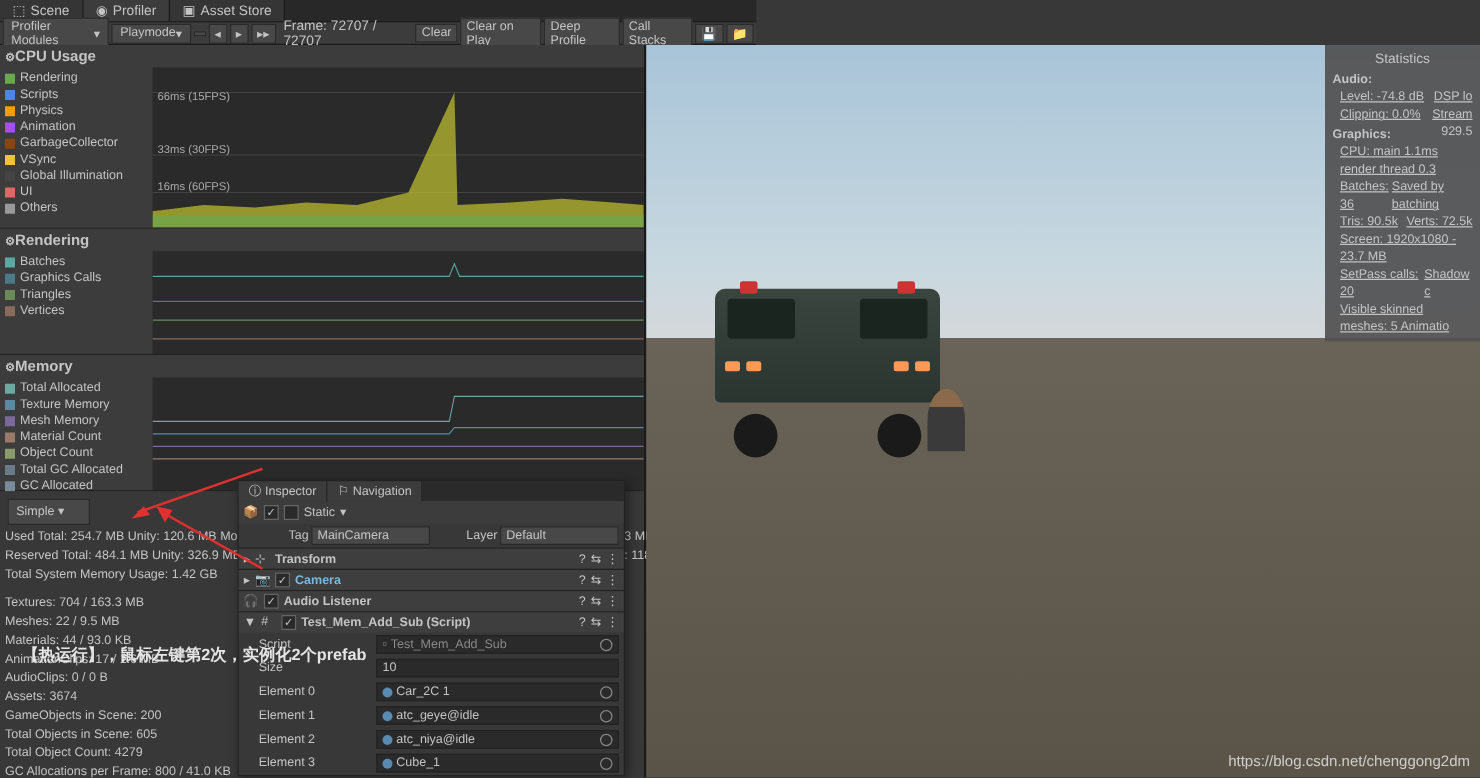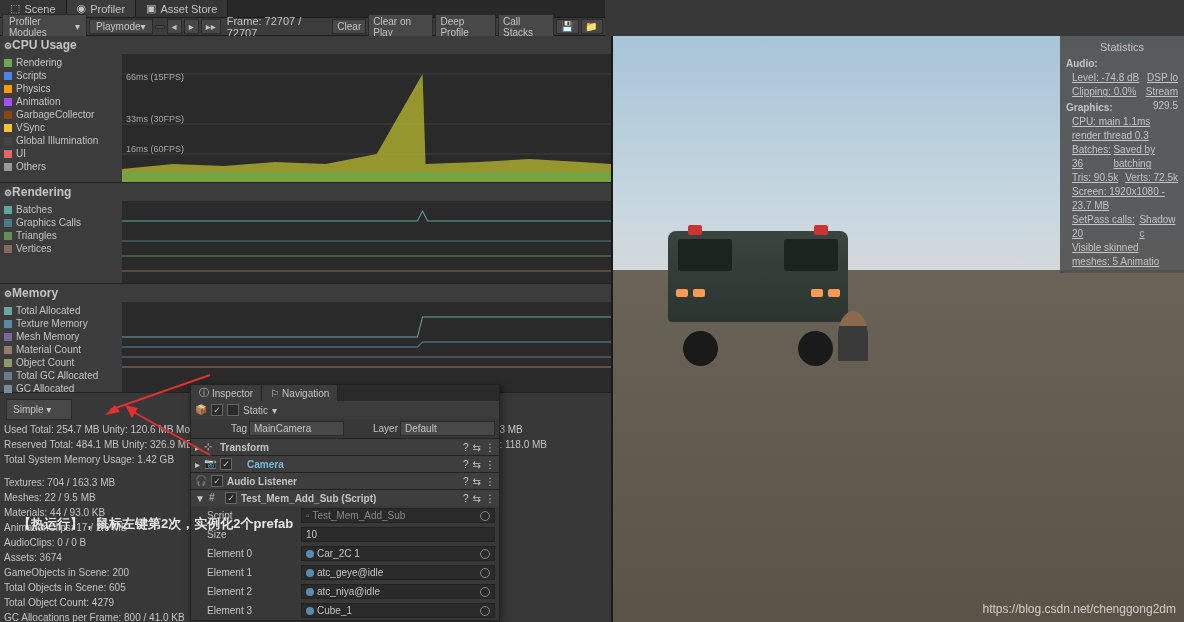--- a/index.html
+++ b/index.html
@@ -11,21 +11,21 @@
 .tab.active { background: #3c3c3c; }
 
 
 .profiler-toolbar { display: flex; align-items: center; height: 18px; background: #3c3c3c; border-bottom: 1px solid #1a1a1a; gap: 2px; padding: 0 2px; }
 .toolbar-item { padding: 1px 6px; background: #484848; border: 1px solid #2a2a2a; font-size: 10px; display: flex; align-items: center; }
 .toolbar-btn { padding: 1px 4px; background: #484848; border: 1px solid #2a2a2a; cursor: pointer; font-size: 10px; }
 .record-btn { width: 10px; height: 10px; border-radius: 50%; background: #ff4444; }
 
 
 .main-layout { display: flex; height: calc(100% - 36px); }
-.profiler-panel { width: 611px; display: flex; flex-direction: column; background: #383838; position: relative; }
+.profiler-panel { width: 515px; display: flex; flex-direction: column; background: #383838; position: relative; }
 .game-panel { flex: 1; display: flex; flex-direction: column; background: #383838; border-left: 2px solid #1a1a1a; }
 
 
 .profiler-section { border-bottom: 1px solid #222; }
 .section-header { display: flex; align-items: center; padding: 2px 4px; font-size: 12px; font-weight: bold; background: #3c3c3c; }
 .section-content { display: flex; }
 .section-legend { width: 122px; padding: 2px 4px; background: #3c3c3c; font-size: 10px; }
 .legend-item { display: flex; align-items: center; gap: 4px; padding: 1px 0; }
 .legend-color { width: 8px; height: 8px; }
 .section-graph { flex: 1; background: #2a2a2a; position: relative; height: 100%; }
@@ -65,21 +65,21 @@
 .inspector-tabs { display: flex; height: 16px; background: #2a2a2a; }
 .insp-tab { padding: 1px 8px; background: #3c3c3c; border-right: 1px solid #222; display: flex; align-items: center; gap: 3px; }
 .inspector-header { display: flex; align-items: center; padding: 3px 4px; gap: 4px; background: #3c3c3c; }
 .insp-name-input { flex: 1; background: #2a2a2a; border: 1px solid #222; padding: 1px 4px; color: #c4c4c4; font-size: 10px; }
 .insp-row { display: flex; align-items: center; padding: 2px 4px; gap: 2px; }
 .insp-label { width: 52px; text-align: right; font-size: 10px; }
 .insp-dropdown { flex: 1; background: #484848; border: 1px solid #2a2a2a; padding: 1px 4px; font-size: 10px; }
 .component { border-top: 1px solid #222; }
 .component-header { display: flex; align-items: center; padding: 2px 4px; gap: 4px; background: #3e3e3e; }
 .comp-title { flex: 1; font-weight: bold; font-size: 10px; }
-.comp-link { color: #7ab8e0; margin-left: 11px; }
+.comp-link { color: #7ab8e0; }
 .comp-icon { width: 12px; height: 12px; display: inline-block; }
 .field-row { display: flex; align-items: center; padding: 2px 4px 2px 16px; gap: 4px; }
 .field-label { width: 90px; font-size: 10px; }
 .field-value { flex: 1; background: #2a2a2a; border: 1px solid #222; padding: 1px 4px; font-size: 10px; display: flex; align-items: center; gap: 3px; }
 .obj-dot { width: 8px; height: 8px; border-radius: 50%; background: #5a8ab0; display: inline-block; }
 .obj-circle { width: 10px; height: 10px; border: 1px solid #888; border-radius: 50%; margin-left: auto; }
 
 
 .arrow { position: absolute; pointer-events: none; z-index: 20; }
 .annotation { position: absolute; color: #e5e5e5; font-weight: bold; font-size: 13px; z-index: 20; }

